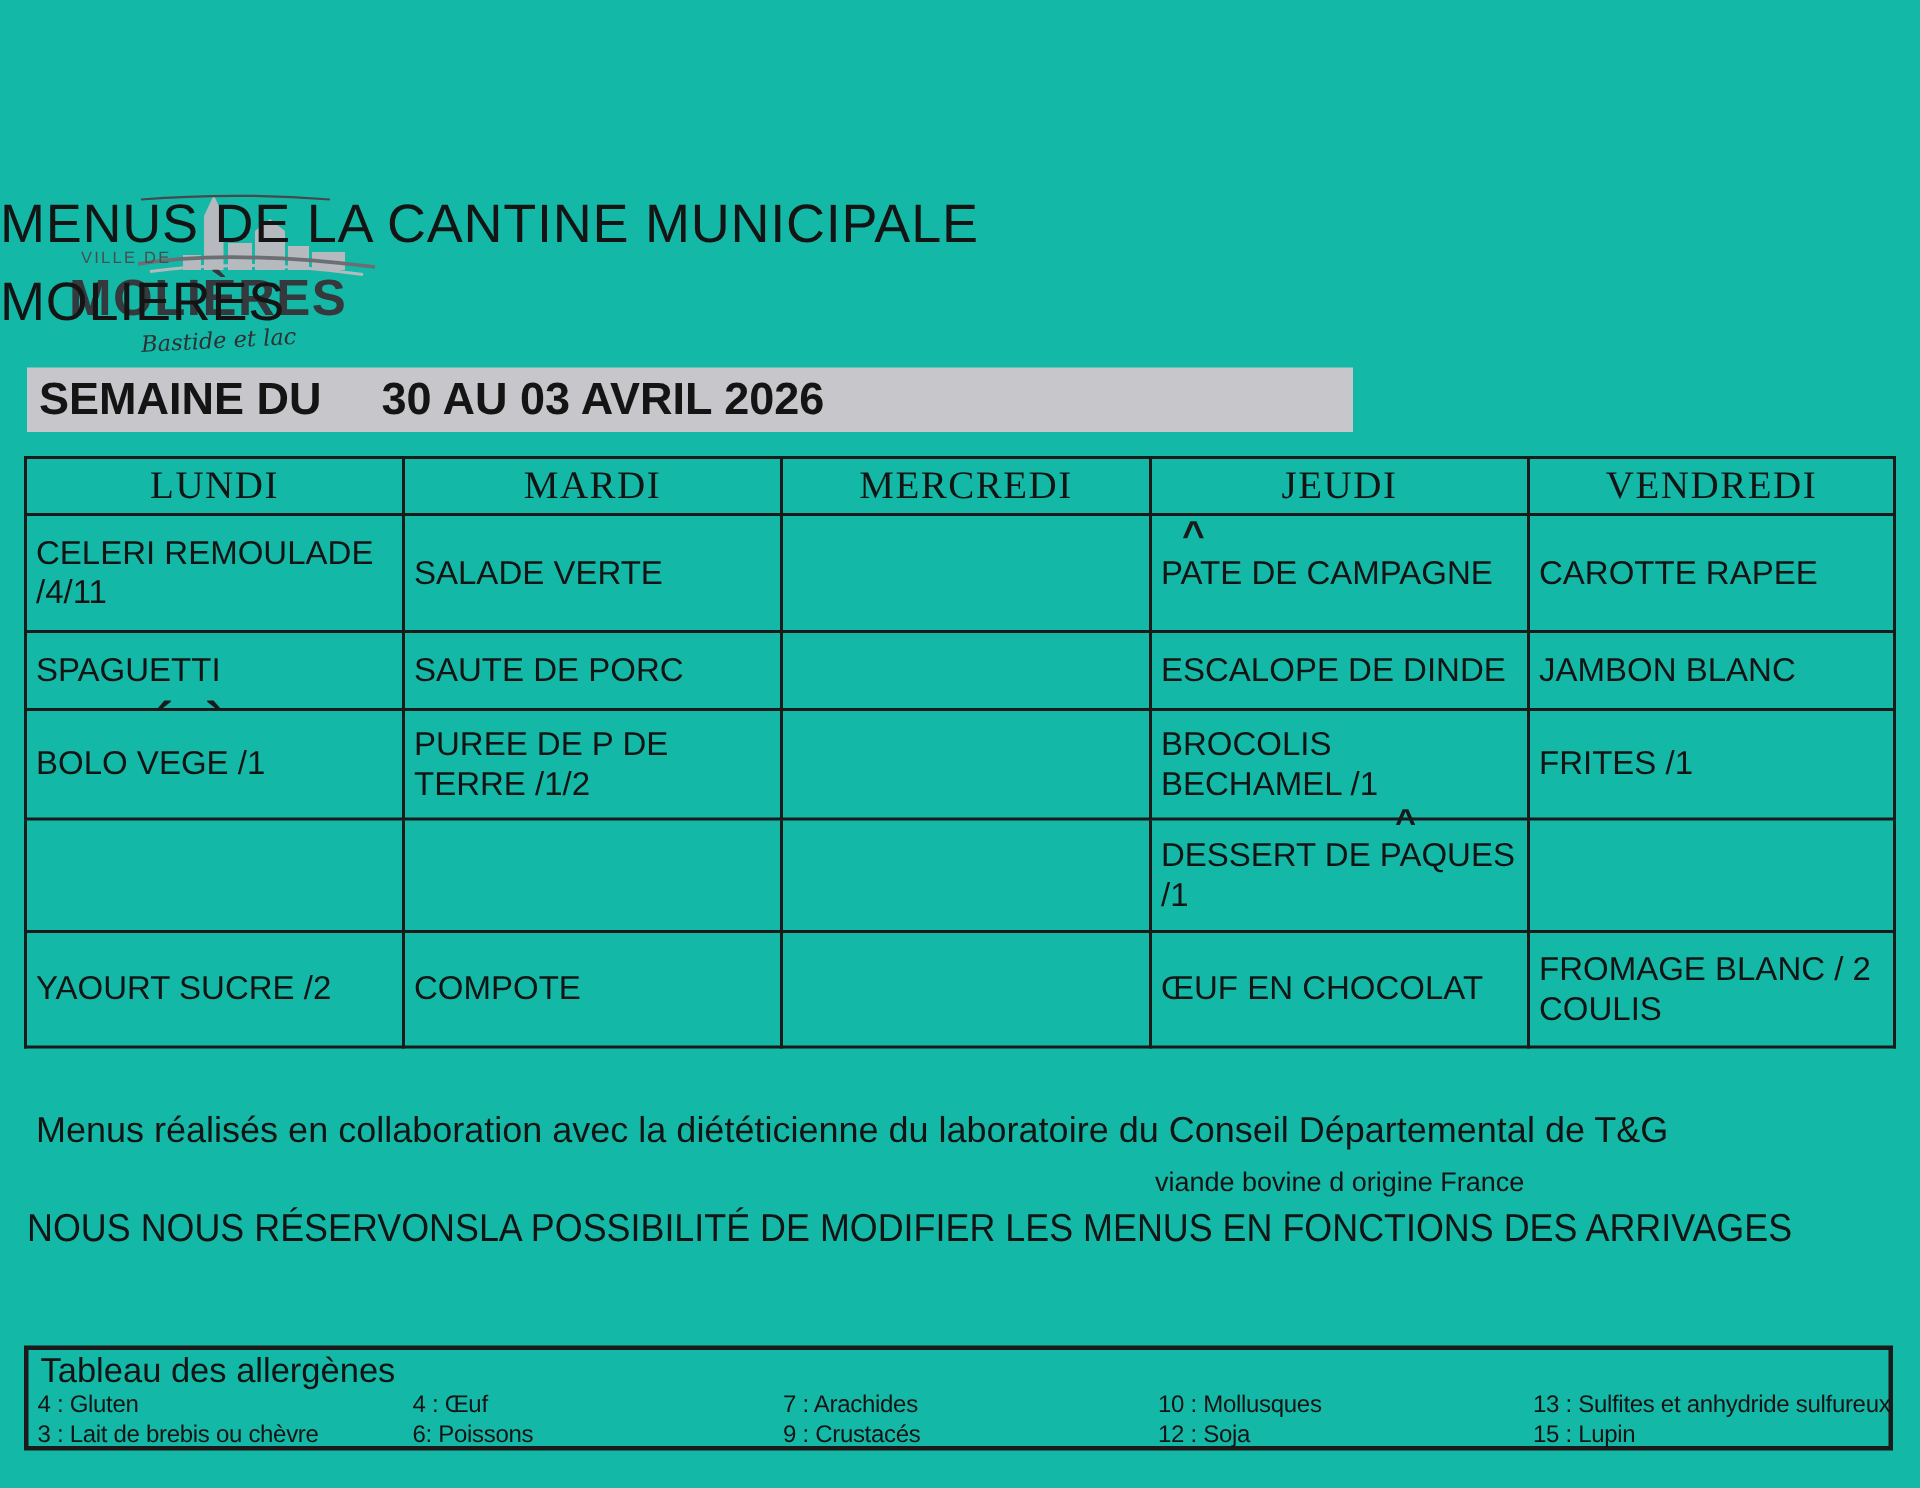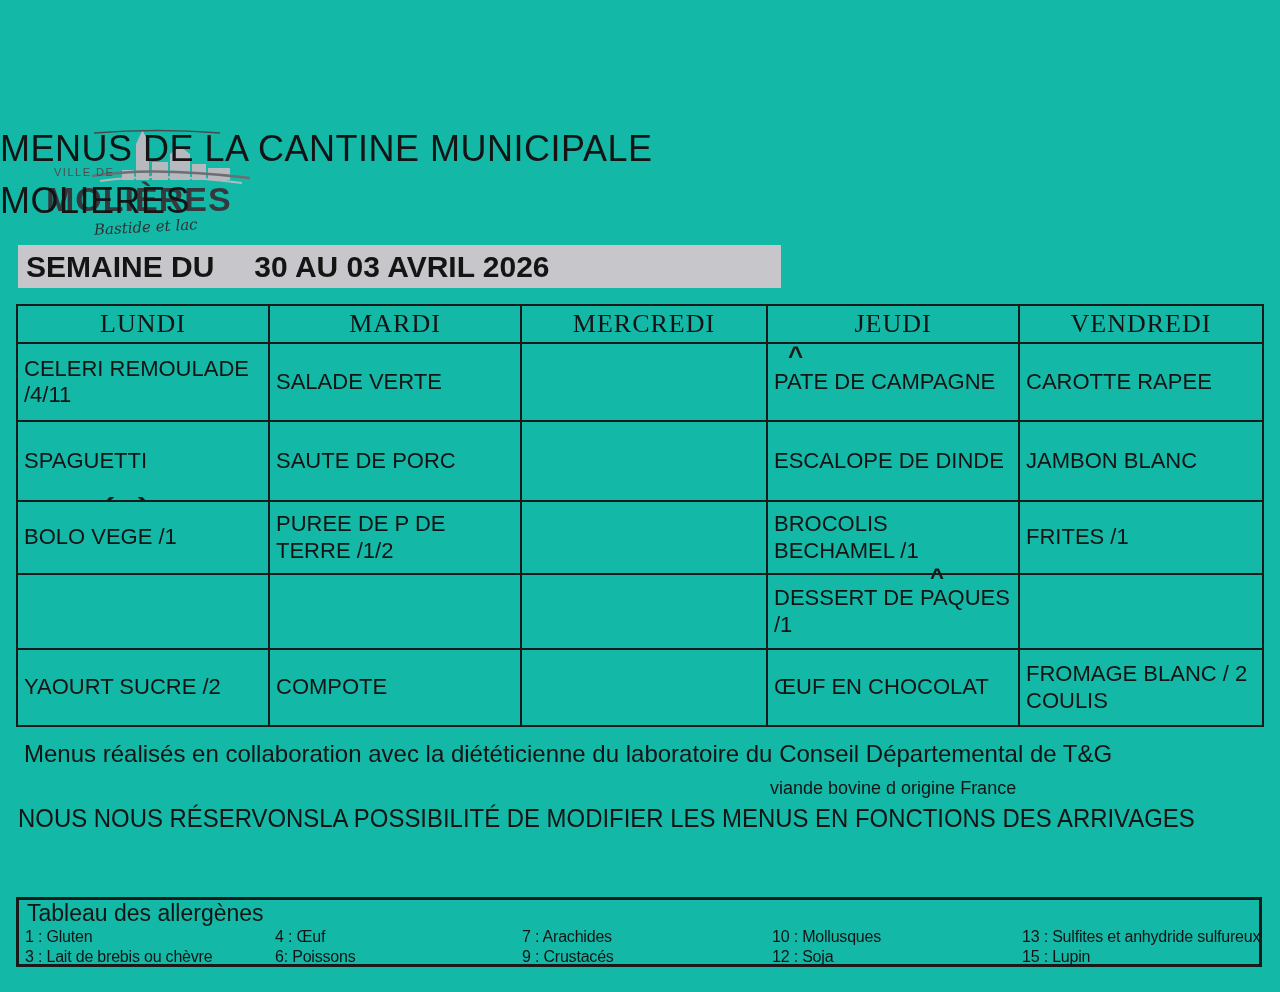--- a/index.html
+++ b/index.html
@@ -14,33 +14,33 @@
   .logo-tagline{position:absolute;left:52px;top:96px;font-family:"DejaVu Serif",serif;font-style:italic;
                 font-size:15px;color:#2e3134;transform:rotate(-3deg);}
   .logo-flourish{position:absolute;left:46px;top:114px;}
 
   
   #title{position:absolute;left:0;top:128px;width:1176px;text-align:left;}
   #title .t1{font-size:36px;letter-spacing:0.5px;}
   #title .t2{font-size:36px;letter-spacing:0.5px;margin-top:10px;}
 
   
-  #week-banner{position:absolute;left:18px;top:245px;width:763px;height:43px;
+  #week-banner{position:absolute;left:18px;top:245px;width:884px;height:43px;
                display:flex;align-items:center;padding-left:8px;box-sizing:border-box;}
   #week-banner .lbl{font-size:30px;font-weight:700;}
   #week-banner .dates{font-size:30px;font-weight:700;margin-left:40px;}
 
   
   #menu-table{position:absolute;left:16px;top:304px;width:1246px;border-collapse:collapse;table-layout:fixed;}
   #menu-table th,#menu-table td{border:2px solid #1a1a1a;padding:2px 6px;vertical-align:middle;position:relative;}
   #menu-table th{font-family:"Liberation Serif",serif;font-weight:400;font-size:26px;letter-spacing:1px;text-align:center;border-radius:10px;}
   #menu-table td{font-size:22px;line-height:1.2;}
   #menu-table tr:nth-child(1){height:38px;}
   #menu-table tr:nth-child(2){height:78px;}
-  #menu-table tr:nth-child(3){height:80px;}
+  #menu-table tr:nth-child(3){height:52px;}
   #menu-table tr:nth-child(4){height:73px;}
   #menu-table tr:nth-child(5){height:75px;border-radius:23px;}
   #menu-table tr:nth-child(6){height:77px;}
   .celltxt{white-space:pre-line;display:inline-block;}
   .hmark{position:absolute;line-height:18px;font-weight:600;color:#1a1a1a;}
 
   
   #note-collab{position:absolute;left:24px;top:740px;font-size:24px;}
   #note-beef{position:absolute;left:770px;top:778px;font-size:18px;}
   #note-disclaimer{position:absolute;left:18px;top:803px;font-size:26px;white-space:nowrap;
@@ -148,21 +148,21 @@
       </tbody>
   </table>
 
   <div id="note-collab">Menus réalisés en collaboration avec la diététicienne du laboratoire du Conseil Départemental de T&amp;G</div>
   <div id="note-beef">viande bovine d origine France</div>
   <div id="note-disclaimer">NOUS NOUS RÉSERVONSLA POSSIBILITÉ DE MODIFIER LES MENUS EN FONCTIONS DES ARRIVAGES</div>
 
   <div id="allergen-box">
     <div id="allergen-title">Tableau des allergènes</div>
     <div id="allergen-items">
-        <div class="allergen-item" style="left: 6px; top: 28px;">1 : Gluten</div>
+        <div class="allergen-item" style="left: 6px; top: 28px;">4 : Gluten</div>
         <div class="allergen-item" style="left: 256px; top: 28px;">4 : Œuf</div>
         <div class="allergen-item" style="left: 503px; top: 28px;">7 : Arachides</div>
         <div class="allergen-item" style="left: 753px; top: 28px;">10 : Mollusques</div>
         <div class="allergen-item" style="left: 1003px; top: 28px;">13 : Sulfites et anhydride sulfureux</div>
         <div class="allergen-item" style="left: 6px; top: 48px;">3 : Lait de brebis ou chèvre</div>
         <div class="allergen-item" style="left: 256px; top: 48px;">6: Poissons</div>
         <div class="allergen-item" style="left: 503px; top: 48px;">9 : Crustacés</div>
         <div class="allergen-item" style="left: 753px; top: 48px;">12 : Soja</div>
         <div class="allergen-item" style="left: 1003px; top: 48px;">15 : Lupin</div>
       </div>

